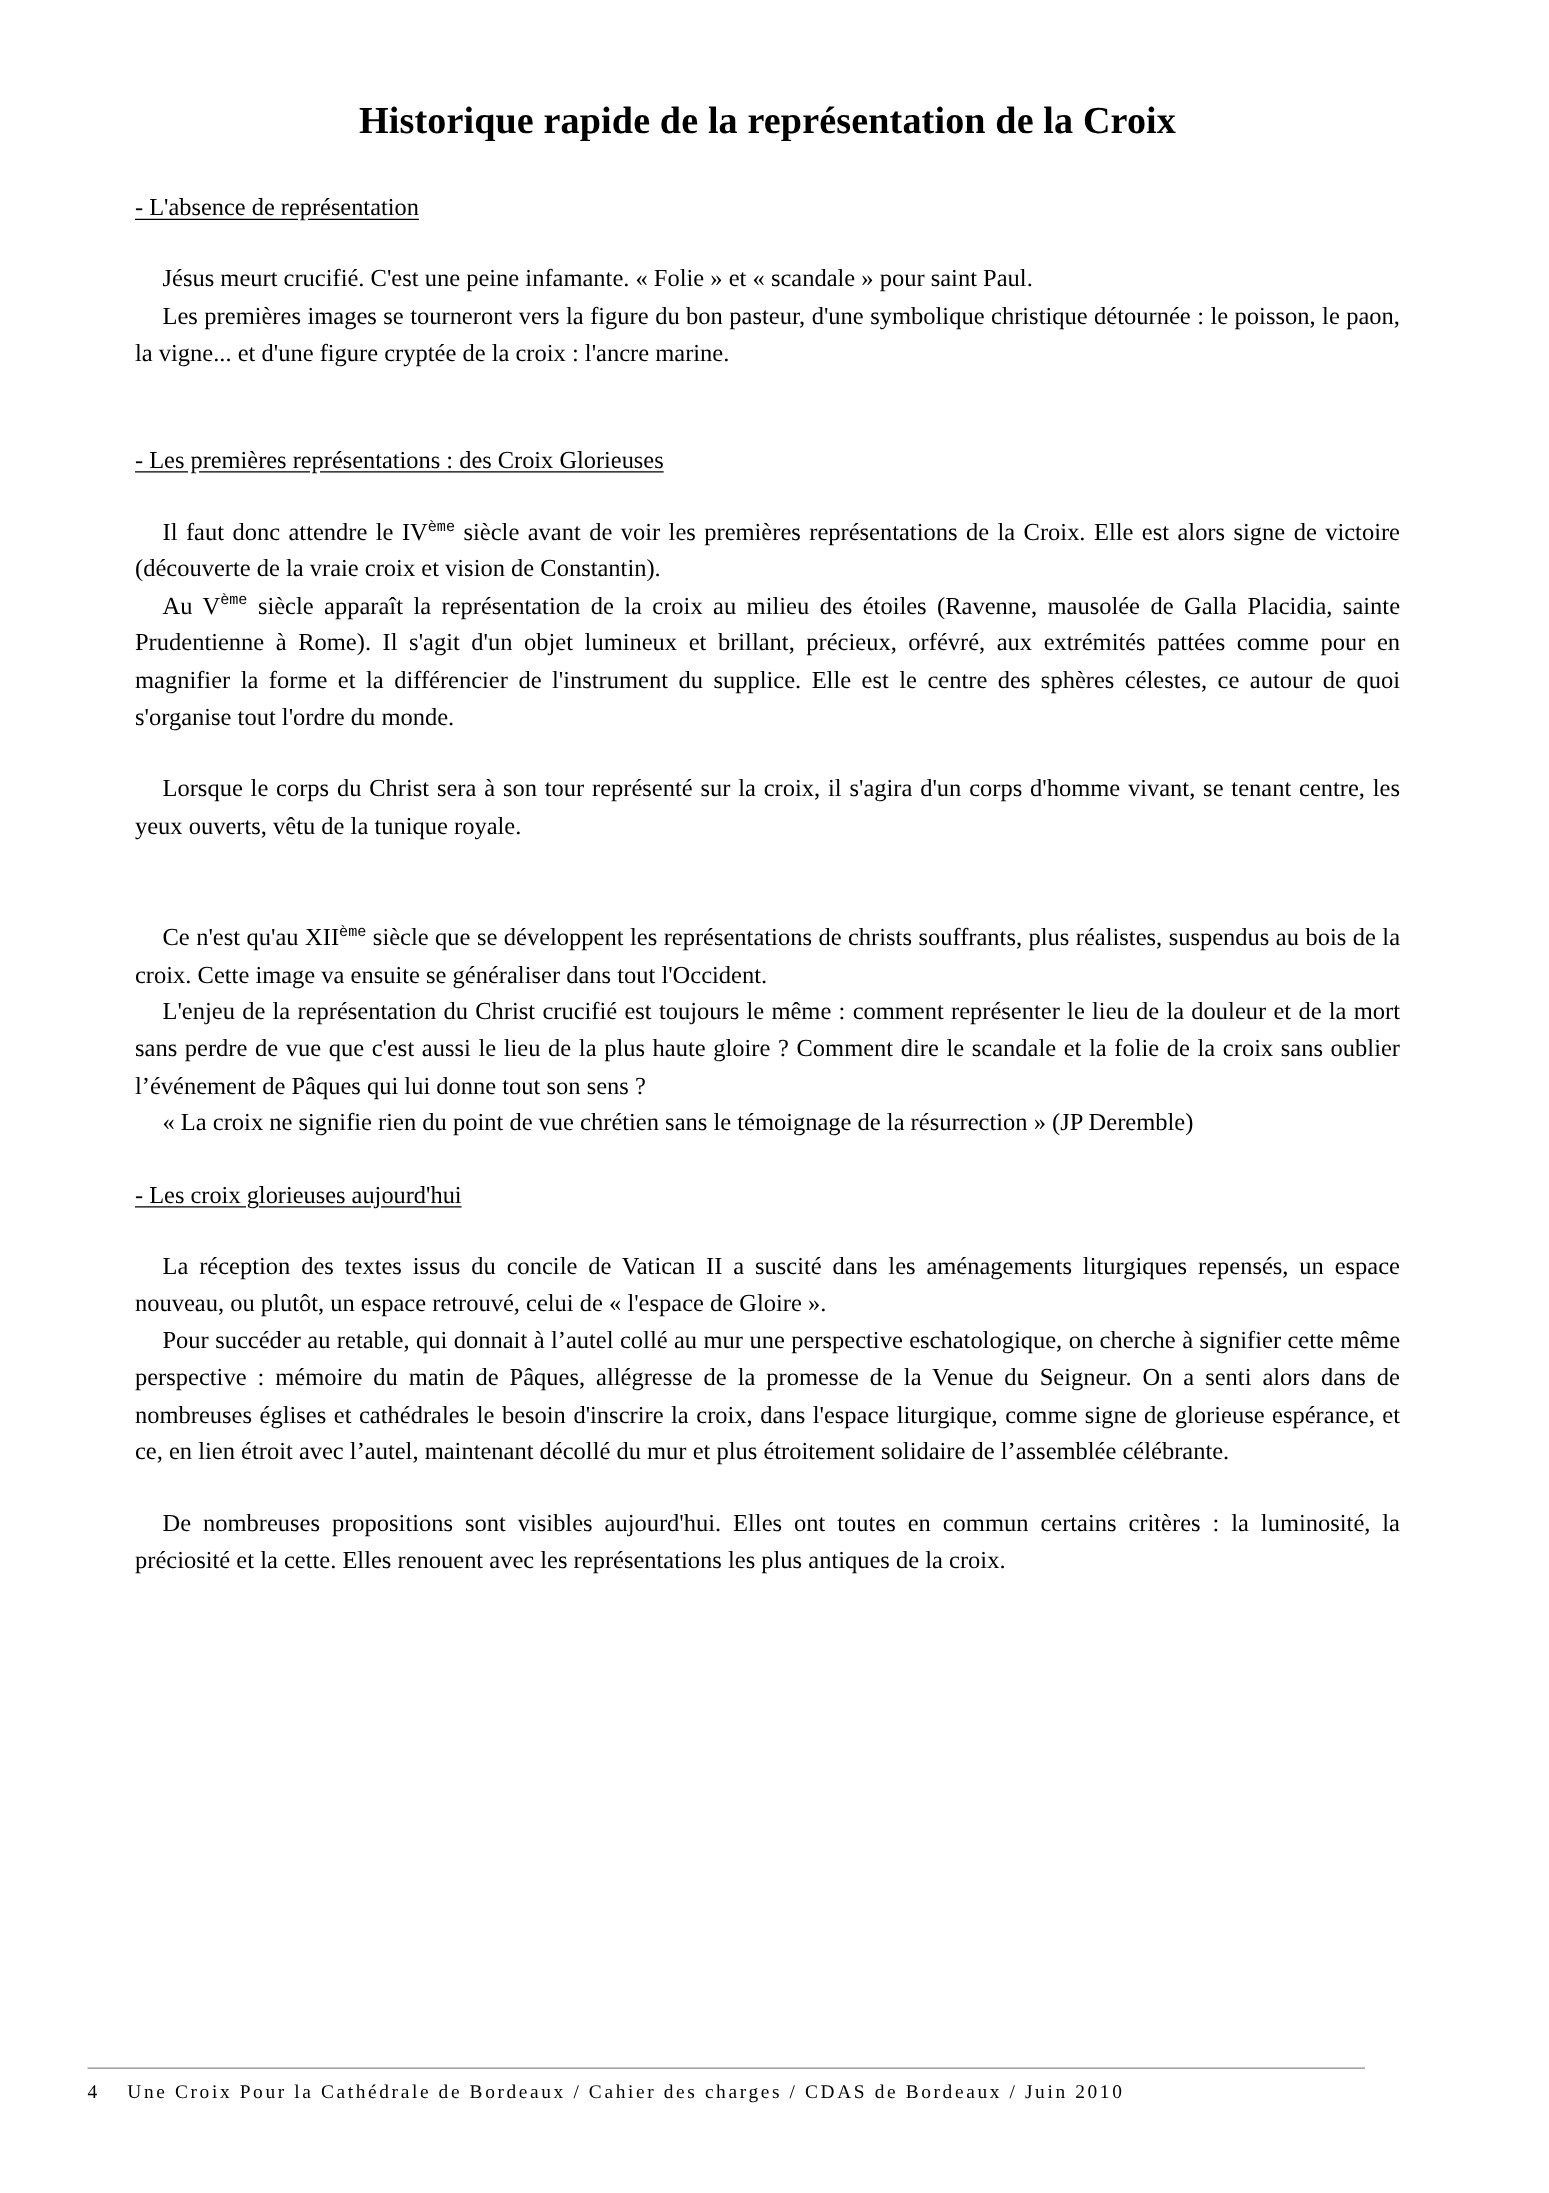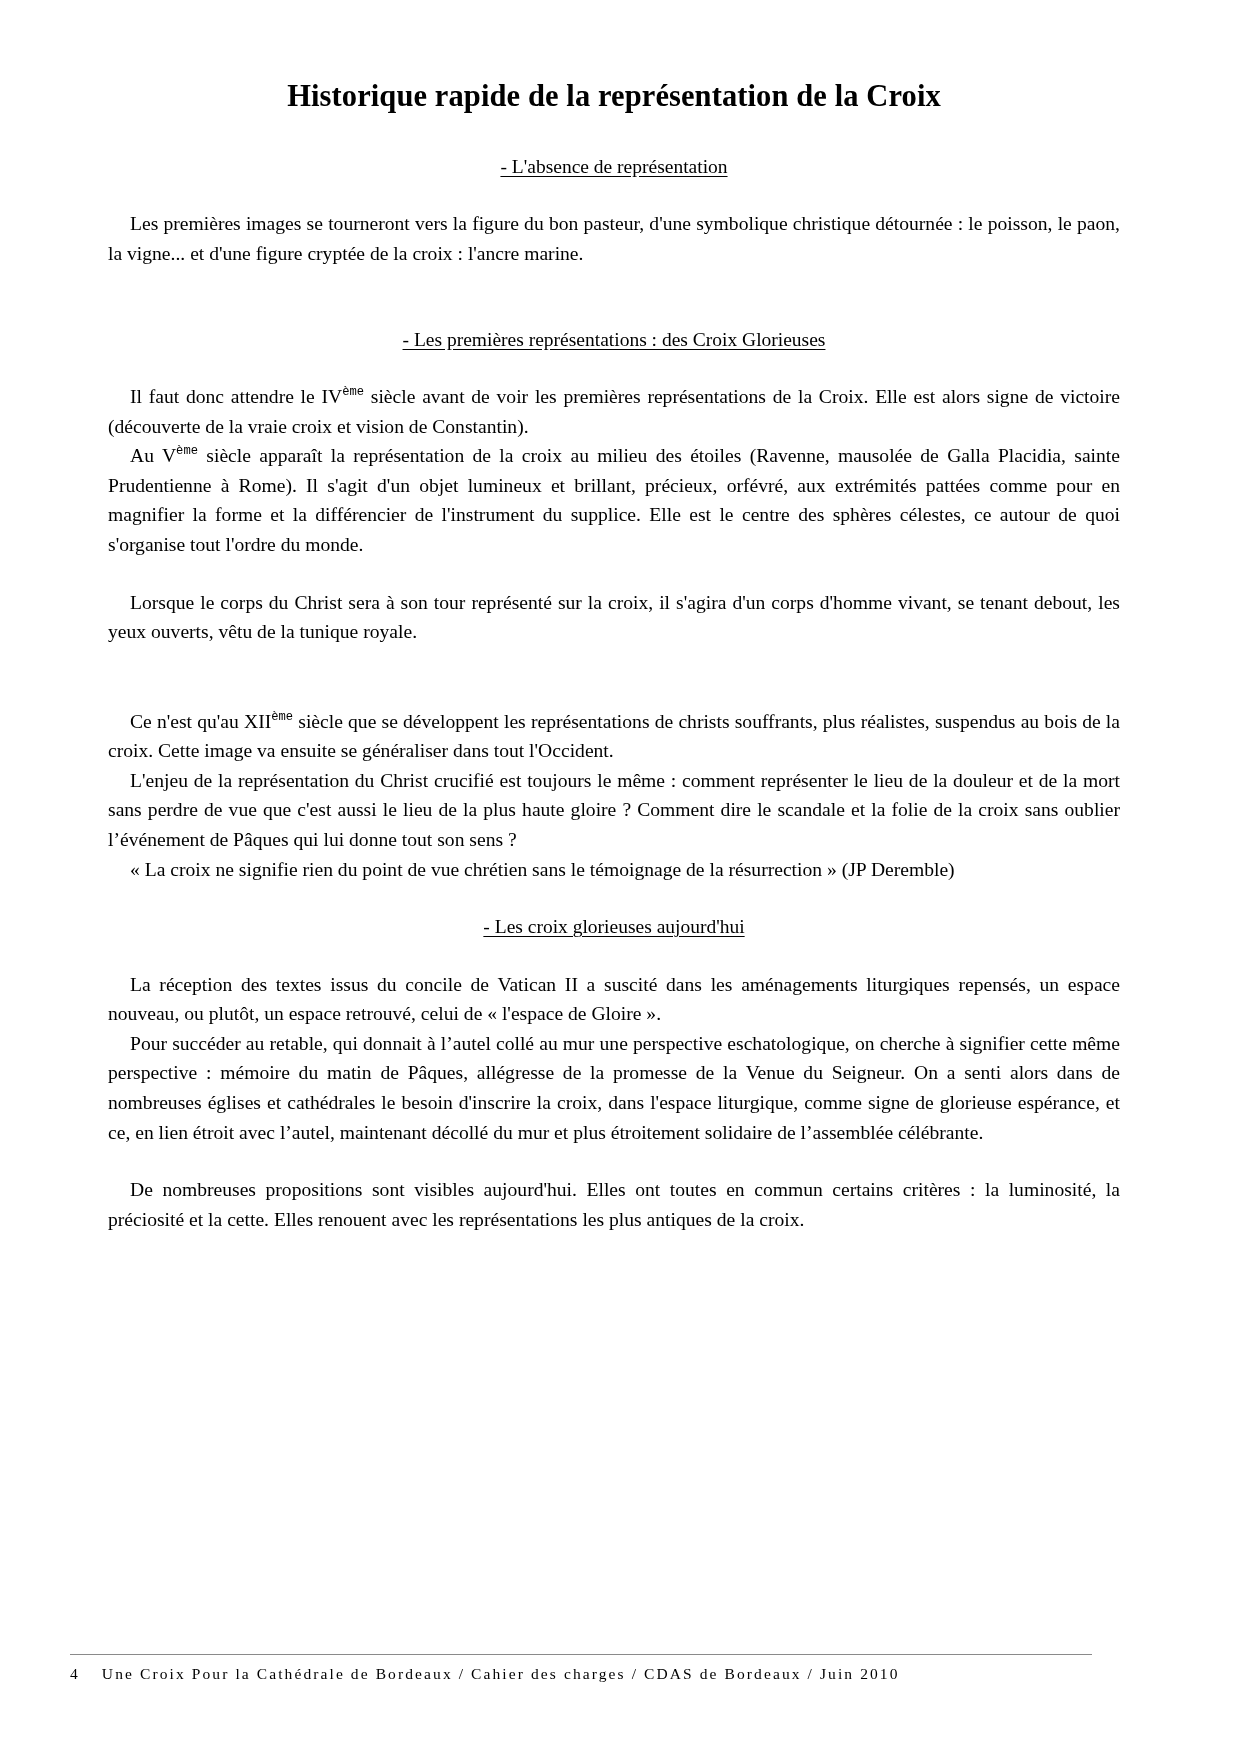--- a/index.html
+++ b/index.html
@@ -43,21 +43,20 @@
     line-height: 1.15;
   }
 
   
   .section-heading {
     font-size: 19.5px;
     margin: 0;
     padding: 0;
     font-weight: normal;
     line-height: 1.3;
-    text-align: center;
   }
   .section-heading .underlined {
     text-decoration: underline;
     text-underline-offset: 3px;
   }
 
   
   .para {
     font-size: 19.6px;
     line-height: 29.6px;
@@ -109,20 +108,21 @@
 
     <h1 class="doc-title">Historique rapide de la représentation de la Croix</h1>
 
     <div class="gap-xl"></div>
 
     <div>
       <div class="section-heading">
         <span class="underlined">- L'absence de représentation</span>
       </div>
       <div class="gap-lg"></div>
+      <p class="para">Jésus meurt crucifié. C'est une peine infamante. « Folie » et « scandale » pour saint Paul.</p>
       <p class="para">Les premières images se tourneront vers la figure du bon pasteur, d'une symbolique christique détournée : le poisson, le paon, la vigne... et d'une figure cryptée de la croix : l'ancre marine.</p>
       <div class="gap-md"></div>
     </div>
 
     <div class="gap-lg"></div>
 
     <div>
       <div class="section-heading">
         <span class="underlined">- Les premières représentations : des Croix Glorieuses</span>
       </div>
@@ -130,21 +130,21 @@
 
       <p class="para">
         <span>Il faut donc attendre le </span><span>IV</span><sup>ème</sup><span> siècle avant de voir les premières représentations de la Croix. Elle est alors signe de victoire (découverte de la vraie croix et vision de Constantin).</span>
       </p>
 
       <p class="para">
         <span>Au </span><span>V</span><sup>ème</sup><span> siècle apparaît la représentation de la croix au milieu des étoiles (Ravenne, mausolée de Galla Placidia, sainte Prudentienne à Rome). Il s'agit d'un objet lumineux et brillant, précieux, orfévré, aux extrémités pattées comme pour en magnifier la forme et la différencier de l'instrument du supplice. Elle est le centre des sphères célestes, ce autour de quoi s'organise tout l'ordre du monde.</span>
       </p>
 
       <div class="gap-md"></div>
-      <p class="para">Lorsque le corps du Christ sera à son tour représenté sur la croix, il s'agira d'un corps d'homme vivant, se tenant debout, les yeux ouverts, vêtu de la tunique royale.</p>
+      <p class="para">Lorsque le corps du Christ sera à son tour représenté sur la croix, il s'agira d'un corps d'homme vivant, se tenant centre, les yeux ouverts, vêtu de la tunique royale.</p>
     </div>
 
     <div class="gap-lg"></div>
 
     <div>
       <div class="gap-lg"></div>
 
       <p class="para">
         <span>Ce n'est qu'au </span><span>XII</span><sup>ème</sup><span> siècle que se développent les représentations de christs souffrants, plus réalistes, suspendus au bois de la croix. Cette image va ensuite se généraliser dans tout l'Occident.</span>
       </p>

